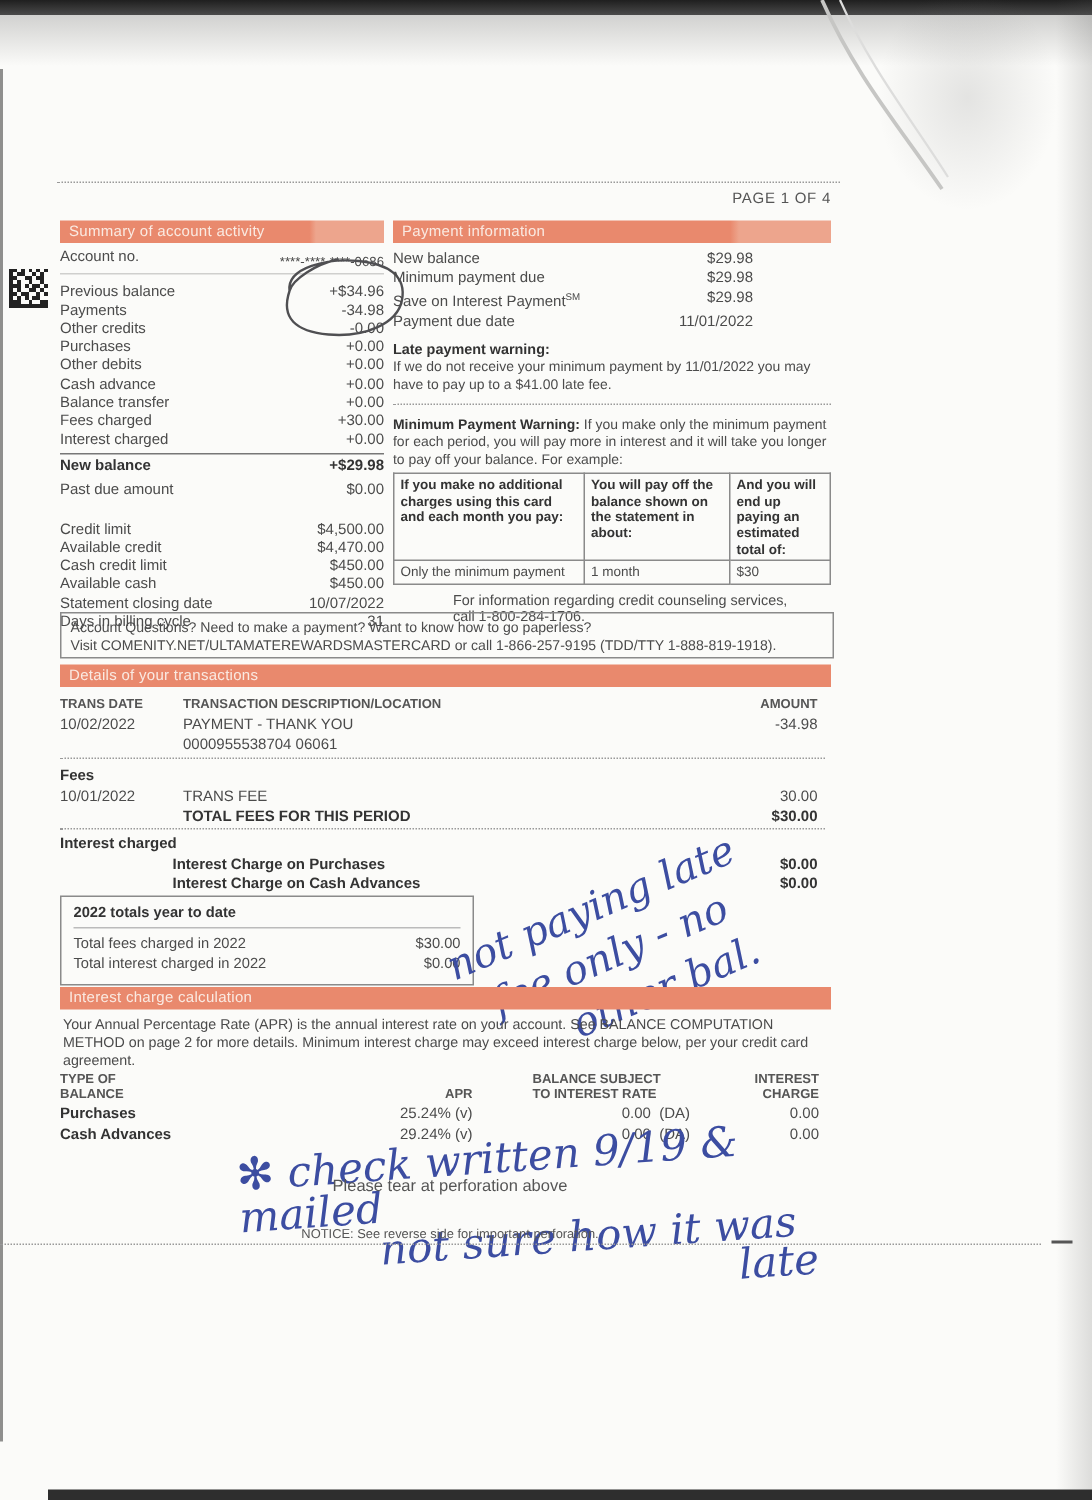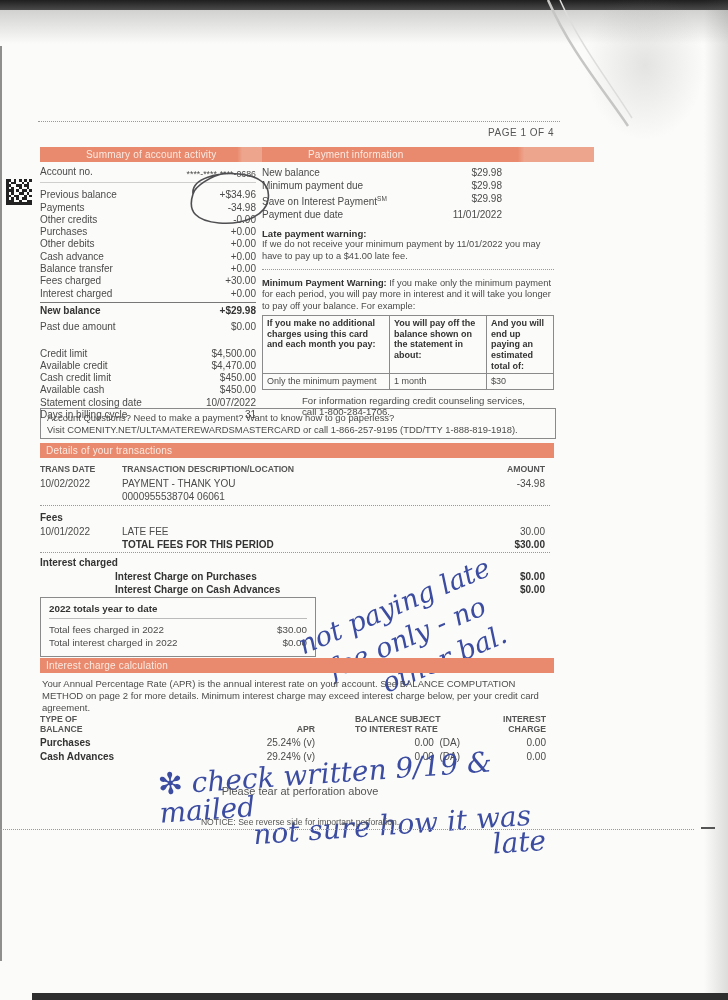--- a/index.html
+++ b/index.html
@@ -11,21 +11,21 @@
   
   .scan-top{position:absolute;left:0;top:0;width:728px;height:10px;background:linear-gradient(#1f1f1f,#4a4a4a);}
   .scan-top-fade{position:absolute;left:0;top:10px;width:728px;height:34px;background:linear-gradient(rgba(60,60,60,.22),rgba(60,60,60,0));}
   .scan-left{position:absolute;left:0;top:46px;width:2px;height:915px;background:rgba(35,35,35,.5);}
   .scan-right{position:absolute;right:0;top:0;width:24px;height:1000px;background:linear-gradient(to right,rgba(0,0,0,0),rgba(80,80,80,.18));}
   .scan-bottom{position:absolute;left:32px;top:993px;width:696px;height:7px;background:#2e2e2e;}
   .crease-blotch{position:absolute;left:585px;top:-10px;width:120px;height:150px;
       background:radial-gradient(closest-side,rgba(120,120,120,.18),rgba(120,120,120,0));}
 
   .bar{position:absolute;height:15px;background:#e9896d;}
-  .bar.two-tone{background:linear-gradient(90deg,#e9896d 0%,#e9896d 77%,#eda58d 79%,#eda58d 100%);padding-left:40px;}
+  .bar.two-tone{background:linear-gradient(90deg,#e9896d 0%,#e9896d 77%,#eda58d 79%,#eda58d 100%);}
   .bar span{display:block;font-size:10px;letter-spacing:.2px;color:#faeae2;padding:2px 0 0 6px;}
 
   .row{display:flex;justify-content:space-between;font-size:10px;line-height:12.3px;}
   .row .v{text-align:right;}
   .b{font-weight:bold;color:#333;}
   .fine{font-size:9.3px;line-height:11.4px;margin-left:40px;}
   .dotted{border-top:1px dotted #999;height:0;position:absolute;}
   .solid{border-top:1px solid #777;height:0;}
 
   
@@ -276,21 +276,21 @@
 
   <div class="abs fs10" style="left:40px;top:478px">10/02/2022</div>
   <div class="abs fs10" style="left:122px;top:478px">PAYMENT - THANK YOU</div>
   <div class="abs fs10 right" style="left:445px;top:478px;width:100px">-34.98</div>
   <div class="abs fs10" style="left:122px;top:491px">0000955538704 06061</div>
 
   <div class="dotted" style="left:40px;top:505px;width:510px"></div>
 
   <div class="abs fs10 b" style="left:40px;top:512px">Fees</div>
   <div class="abs fs10" style="left:40px;top:526px">10/01/2022</div>
-  <div class="abs fs10" style="left:122px;top:526px">LATE FEE</div>
+  <div class="abs fs10" style="left:122px;top:526px">TRANS FEE</div>
   <div class="abs fs10 right" style="left:445px;top:526px;width:100px">30.00</div>
   <div class="abs fs10 b" style="left:122px;top:539px">TOTAL FEES FOR THIS PERIOD</div>
   <div class="abs fs10 b right" style="left:445px;top:539px;width:100px">$30.00</div>
 
   <div class="dotted" style="left:40px;top:552px;width:510px"></div>
 
   <div class="abs fs10 b" style="left:40px;top:557px">Interest charged</div>
   <div class="abs fs10 b" style="left:115px;top:571px">Interest Charge on Purchases</div>
   <div class="abs fs10 b right" style="left:445px;top:571px;width:100px">$0.00</div>
   <div class="abs fs10 b" style="left:115px;top:584px">Interest Charge on Cash Advances</div>

